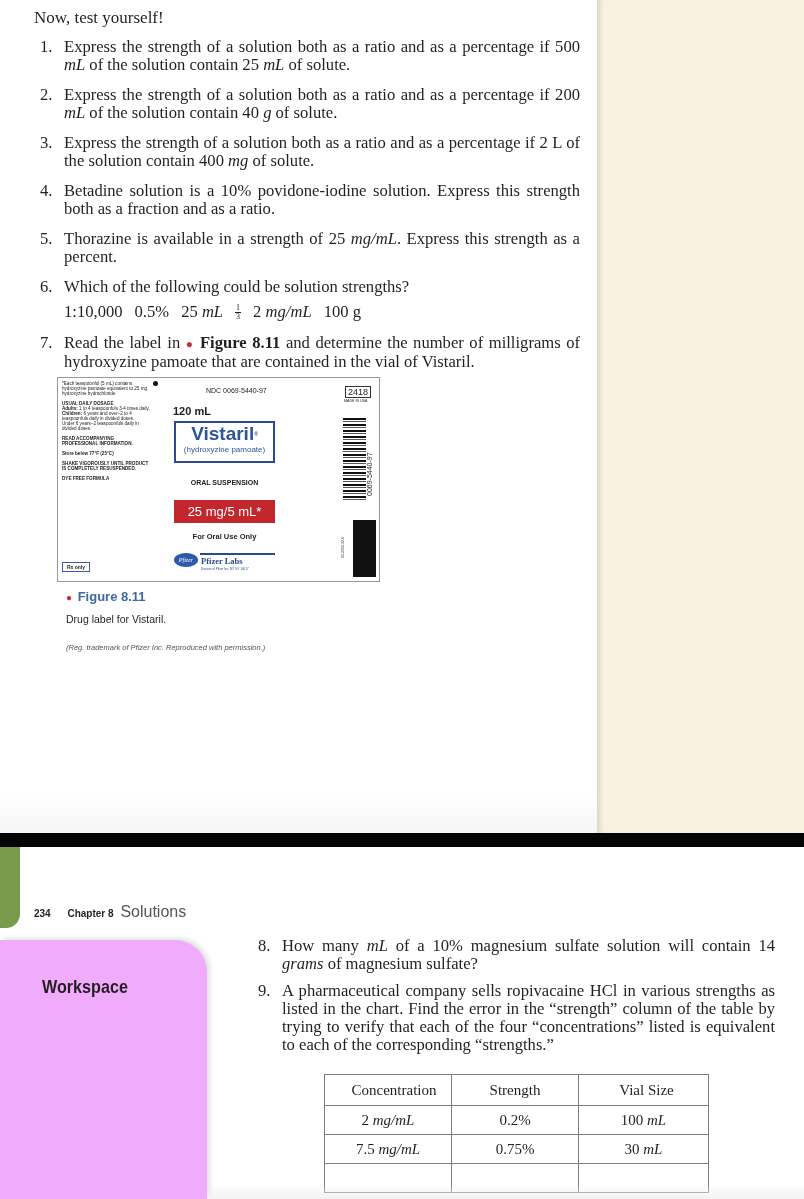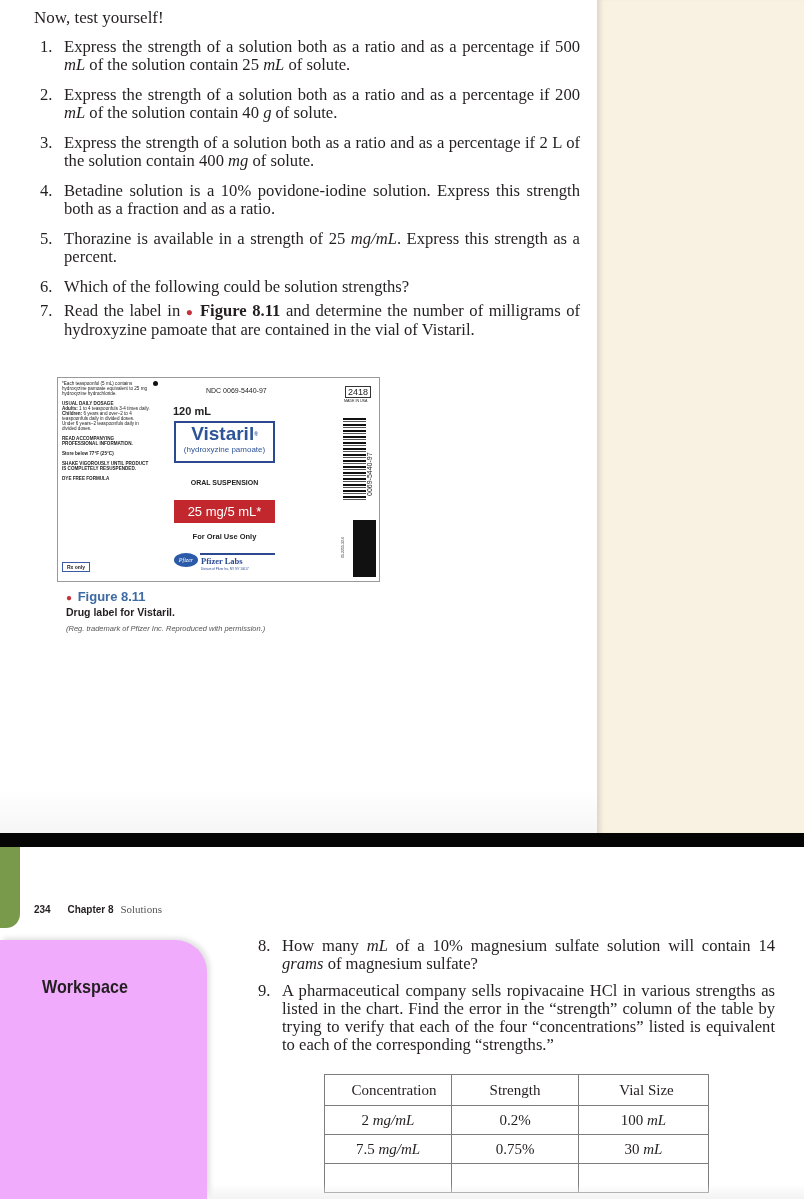--- a/index.html
+++ b/index.html
@@ -53,33 +53,33 @@
   .made { position: absolute; left: 286px; top: 21px; font-size: 3.6px; }
   .barcode { position: absolute; left: 285px; top: 40px; width: 23px; height: 83px;
     background: repeating-linear-gradient(180deg, #111 0 2px, #fff 2px 3px, #555 3px 4px, #fff 4px 6px); }
   .barcode-num { position: absolute; left: 296px; top: 55px; font-size: 7px; transform: rotate(-90deg); transform-origin: left top; white-space: nowrap; top: 118px; left: 308px; }
   .lot-text { position: absolute; left: 283px; top: 180px; font-size: 3.5px; transform: rotate(-90deg); transform-origin: left top; white-space: nowrap; }
   .black-block { position: absolute; left: 295px; top: 142px; width: 23px; height: 57px; background: #111; }
 
   .fig-caption { position: absolute; left: 66px; top: 589px; font-family: "Liberation Sans", "DejaVu Sans", sans-serif; }
   .fig-num { color: #3d6aa3; font-size: 13px; font-weight: bold; }
   .fig-num .bullet { font-size: 10px; margin-right: 2px; }
-  .fig-title { font-size: 10.5px; font-weight: bold; margin-top: 2px; }
-  .fig-credit { font-size: 7.5px; font-style: italic; color: #555; margin-top: 6px; }
+  .fig-title { font-size: 10.5px; font-weight: normal; margin-top: 9px; }
+  .fig-credit { font-size: 7.5px; font-style: italic; color: #555; margin-top: 18px; }
 
   
   .separator { position: absolute; left: 0; top: 833px; width: 804px; height: 14px; background: #050505; }
 
   
   .page-bottom { position: absolute; left: 0; top: 847px; width: 804px; height: 352px; background: #ffffff; }
   .green-tab { position: absolute; left: 0; top: 0; width: 20px; height: 81px; background: #7a9a4b; border-bottom-right-radius: 14px; }
   .running-head { position: absolute; left: 34px; top: 56px; font-family: "Liberation Sans", "DejaVu Sans", sans-serif; font-size: 10px; }
   .running-head .pg { font-weight: bold; margin-right: 14px; }
   .running-head .ch { font-weight: bold; margin-right: 4px; }
-  .running-head .sec { font-family: Liberation Serif, serif; color: #555; font-size: 11px; }
+  .running-head .sec { font-family: Liberation Sans, sans-serif; color: #555; font-size: 16px; }
 
   .workspace { position: absolute; left: 0; top: 93px; width: 207px; height: 259px; background: #f0abfc;
     border-top-right-radius: 32px; box-shadow: 3px -2px 5px rgba(0,0,0,0.12); }
   .workspace-title { position: absolute; left: 42px; top: 36px; font-family: "Liberation Sans", "DejaVu Sans", sans-serif;
     font-size: 19px; font-weight: bold; transform: scaleX(0.85); transform-origin: left; }
 
   .qlist2 { position: absolute; left: 258px; top: 90px; width: 517px; }
   .qlist2 .q { margin-bottom: 9px; }
 
   .ropi-table { position: absolute; left: 324px; top: 227px; border-collapse: collapse; font-size: 15px; }
@@ -117,20 +117,32 @@
       <span class="num">4.</span>
       <span class="body">Betadine solution is a 10% povidone-iodine solution. Express this strength both as a fraction and as a ratio.</span>
     </div>
     <div class="q">
       <span class="num">5.</span>
       <span class="body"><span>Thorazine is available in a strength of 25 </span><i>mg/mL</i><span>. Express this strength as a percent.</span></span>
     </div>
     <div class="q q6">
       <span class="num">6.</span>
       <span class="body">Which of the following could be solution strengths?</span>
+    </div>
+    <div class="strengths-row">
+      <span>1:10,000</span>
+      <span>0.5%</span>
+      <span><span>25</span> <i>mL</i></span>
+      <span class="frac">
+          <span>1</span>
+          <span class="bar"></span>
+          <span>3</span>
+        </span>
+      <span><span>2</span> <i>mg/mL</i></span>
+      <span>100 g</span>
     </div>
     <div class="q">
       <span class="num">7.</span>
       <span class="body"><span>Read the label in </span><span class="bullet">●</span> <span class="bold">Figure 8.11</span><span> and determine the number of milligrams of hydroxyzine pamoate that are contained in the vial of Vistaril.</span></span>
     </div>
   </div>
 
   <div class="label">
     <div class="lab-left">
       <div class="blk">*Each teaspoonful (5 mL) contains hydroxyzine pamoate equivalent to 25 mg hydroxyzine hydrochloride.</div>

